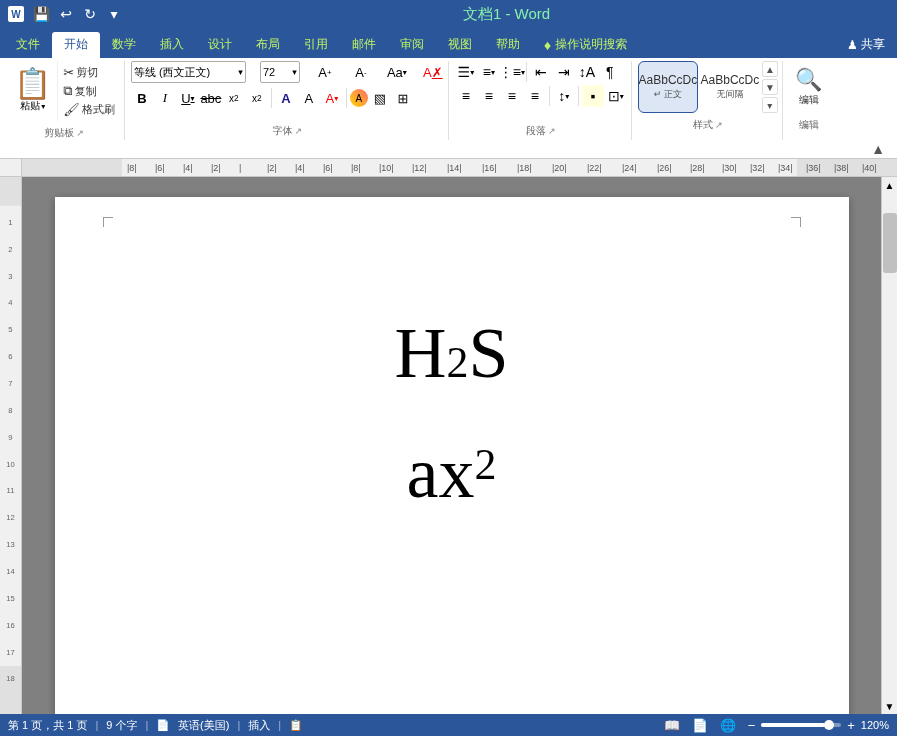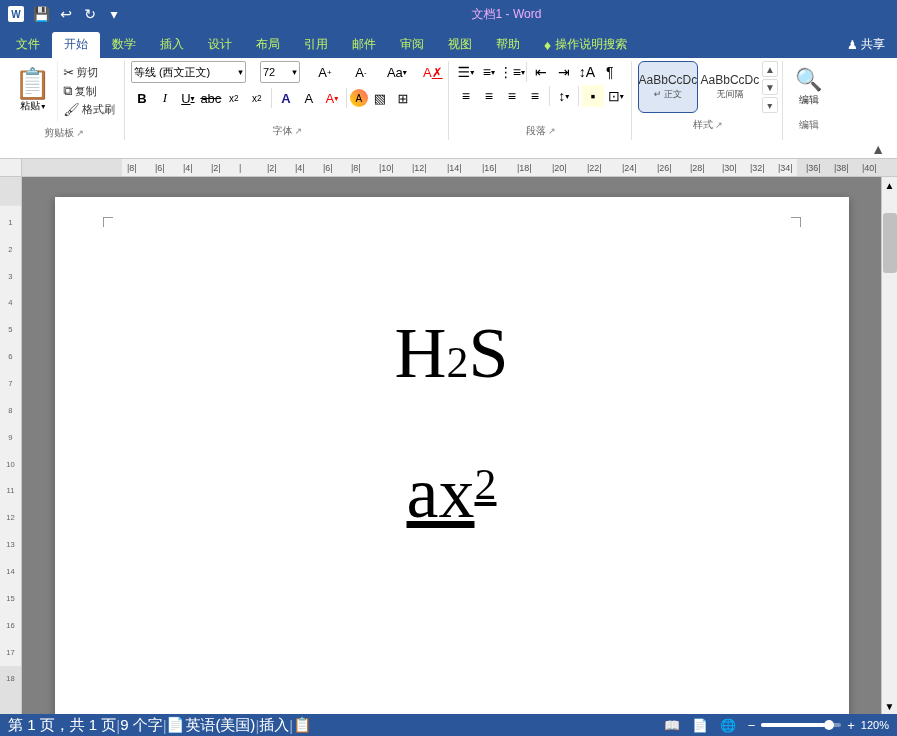--- a/index.html
+++ b/index.html
@@ -12,21 +12,21 @@
       display: flex;
       align-items: center;
       justify-content: space-between;
       padding: 0 8px;
       flex-shrink: 0;
     }
     .titlebar-left { display: flex; align-items: center; gap: 4px; }
     .titlebar-icon { width: 16px; height: 16px; background: #fff; border-radius: 2px; display: flex; align-items: center; justify-content: center; font-size: 10px; color: #2b579a; font-weight: bold; }
     .titlebar-qat { display: flex; align-items: center; gap: 4px; margin-left: 4px; }
     .qat-btn { width: 20px; height: 20px; display: flex; align-items: center; justify-content: center; color: #fff; font-size: 14px; cursor: pointer; border-radius: 2px; }
-    .titlebar-center { color: #f0abfc; font-size: 12px; font-weight: normal; flex: 1; text-align: center; }
+    .titlebar-center { color: #86efac; font-size: 15px; font-weight: normal; flex: 1; text-align: center; }
     .titlebar-right { display: flex; align-items: center; gap: 2px; }
     .title-action-btn {
       width: 22px; height: 20px; display: flex; align-items: center; justify-content: center;
       color: #fff; font-size: 11px; cursor: pointer; border-radius: 2px;
     }
     .login-btn {
       background: #fff; color: #2b579a; padding: 2px 10px; border-radius: 2px;
       font-size: 12px; cursor: pointer; margin-right: 6px;
     }
     .window-controls { display: flex; align-items: center; }
@@ -177,21 +177,21 @@
     .v-scrollbar { width: 16px; background: #f0f0f0; border-left: 1px solid #c8c8c8; flex-shrink: 0; display: flex; flex-direction: column; }
     .scroll-arrow { width: 100%; height: 16px; display: flex; align-items: center; justify-content: center; cursor: pointer; background: #f0f0f0; font-size: 10px; }
     .scroll-track { flex: 1; background: #f0f0f0; position: relative; }
     .scroll-thumb { width: 14px; height: 60px; background: #c0c0c0; border-radius: 3px; position: absolute; top: 20px; left: 1px; cursor: pointer; }
 
     
     .statusbar {
       height: 22px; background: #2b579a; display: flex; align-items: center;
       justify-content: space-between; padding: 0 8px; flex-shrink: 0;
     }
-    .status-left { display: flex; align-items: center; color: #fff; font-size: 15px; }
+    .status-left { display: flex; align-items: center; gap: 8px; color: #fff; font-size: 11px; }
     .status-sep { color: rgba(255,255,255,0.5); }
     .status-right { display: flex; align-items: center; gap: 6px; }
     .status-view-btn { color: #fff; font-size: 13px; cursor: pointer; padding: 0 3px; }
     .zoom-slider { display: flex; align-items: center; gap: 4px; color: #fff; font-size: 11px; }
     .zoom-btn { color: #fff; cursor: pointer; font-size: 13px; padding: 0 2px; }
     .zoom-track { width: 80px; height: 4px; background: rgba(255,255,255,0.4); border-radius: 2px; position: relative; cursor: pointer; }
     .zoom-fill { height: 100%; width: 80%; background: #fff; border-radius: 2px; }
     .zoom-thumb { width: 10px; height: 10px; background: #fff; border-radius: 50%; position: absolute; top: -3px; left: 78%; cursor: pointer; }
 
     .page-corner-mark {
@@ -458,21 +458,21 @@
       <div class="page-corner-mark page-corner-tl"></div>
       <div class="page-corner-mark page-corner-tr"></div>
       <div class="page-content">
 
         <div class="formula-h2s">
           <span style="font-size:72px;font-family:'Times New Roman',serif;">H</span>
           <span style="font-size:44px;font-family:'Times New Roman',serif;vertical-align:sub;line-height:0;">2</span>
           <span style="font-size:72px;font-family:'Times New Roman',serif;">S</span>
         </div>
 
-        <div class="formula-ax2" style="margin-top:28px;text-decoration:underline;">
+        <div class="formula-ax2" style="margin-top:8px;">
           <span style="font-size:72px;font-family:'Times New Roman',serif;">ax</span>
           <span style="font-size:44px;font-family:'Times New Roman',serif;vertical-align:super;line-height:0;position:relative;top:-18px;">2</span>
         </div>
       </div>
     </div>
   </div>
 
   <div class="v-scrollbar">
     <div class="scroll-arrow">▲</div>
     <div class="scroll-track">

